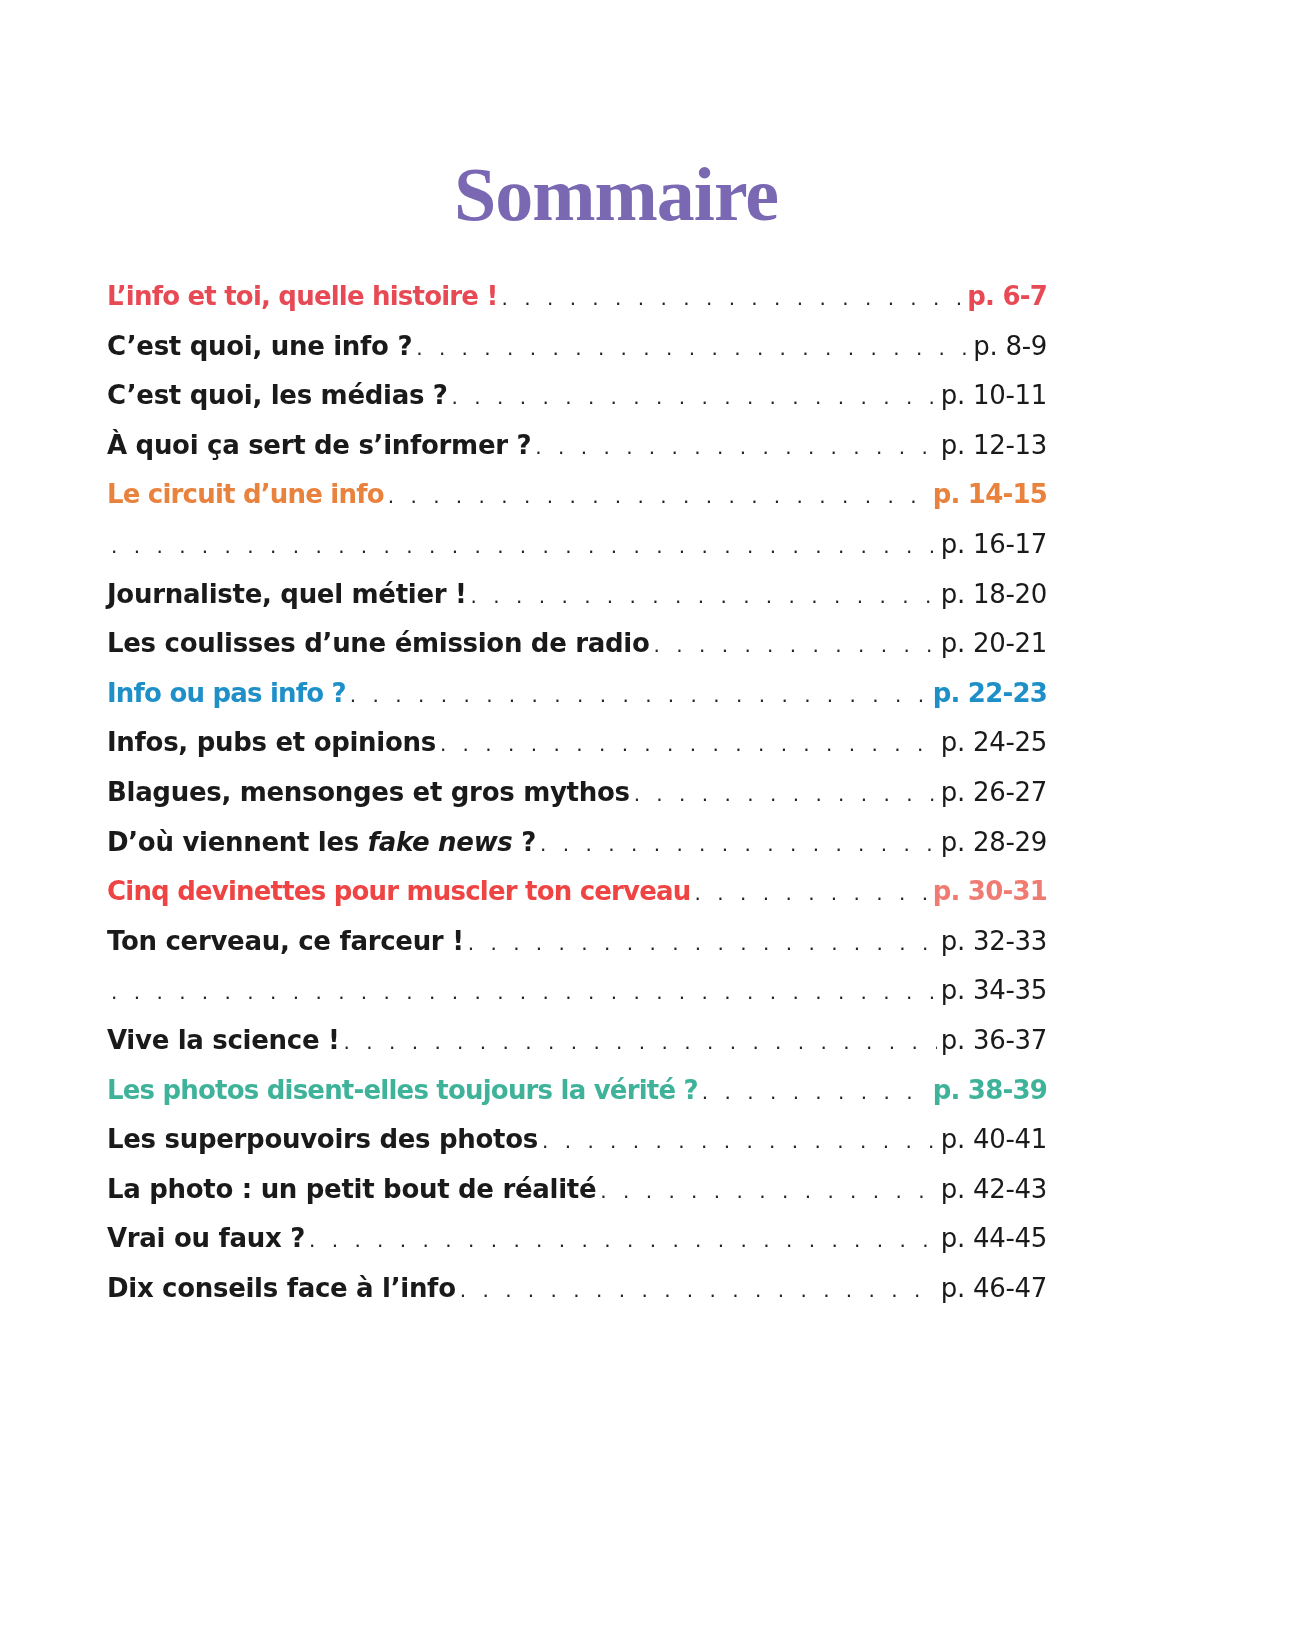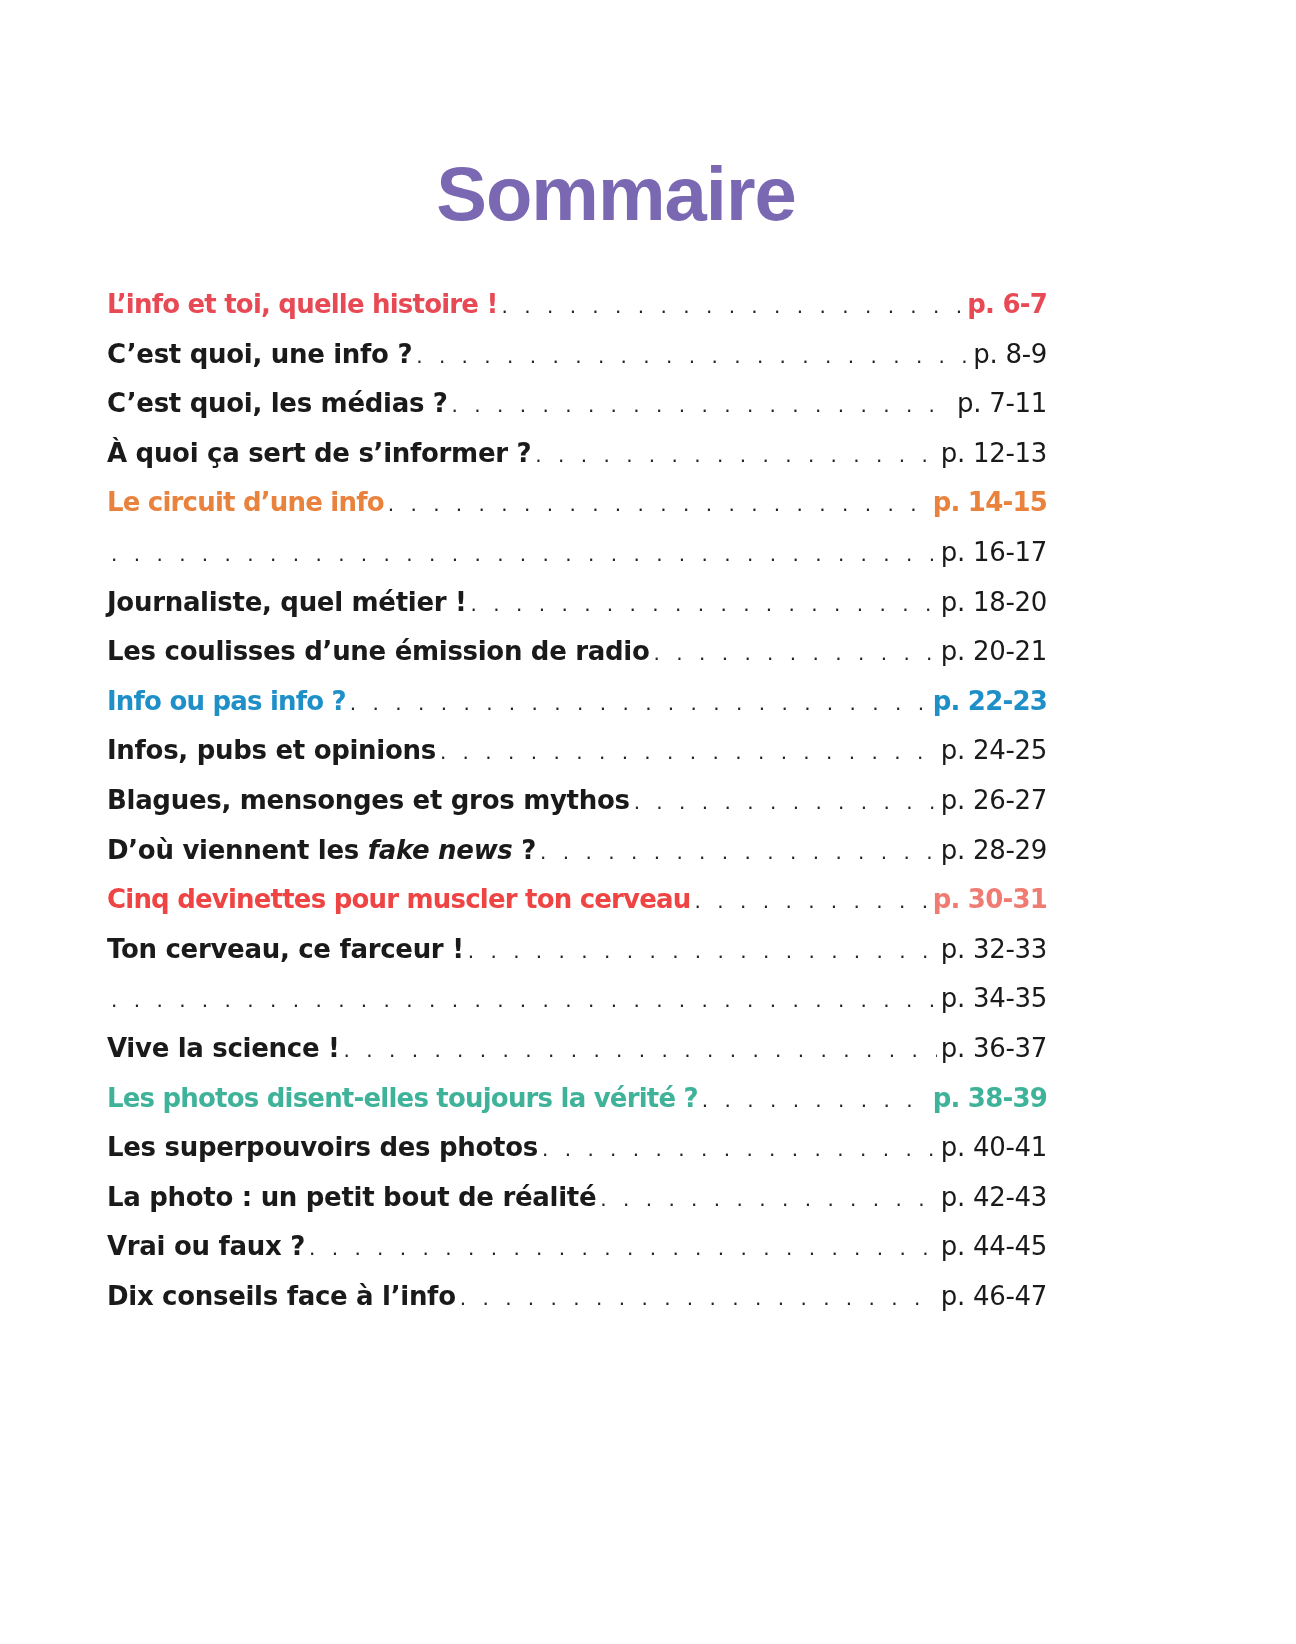--- a/index.html
+++ b/index.html
@@ -14,29 +14,29 @@
       overflow: hidden;
       font-family: "DejaVu Sans", sans-serif;
       color: #1a1a1a;
     }
     .title {
       position: absolute;
       top: 88px;
       left: 0;
       width: 1232px;
       text-align: center;
-      font-family: Liberation Sans, sans-serif;
+      font-family: Liberation Serif, serif;
       font-weight: bold;
       font-size: 76px;
       letter-spacing: -1px;
       line-height: 110px;
     }
     .toc {
       position: absolute;
-      top: 280px;
+      top: 272px;
       left: 107px;
       width: 940px;
     }
     .row {
       display: flex;
       align-items: baseline;
       height: 49.6px;
       line-height: 49.6px;
       font-size: 26px;
       white-space: nowrap;
@@ -88,21 +88,21 @@
 
   <div class="row">
     <span class="label">C’est quoi, une info ?</span>
     <span class="leader"></span>
     <span class="page">p. 8-9</span>
   </div>
 
   <div class="row">
     <span class="label">C’est quoi, les médias ?</span>
     <span class="leader"></span>
-    <span class="page">p. 7-11</span>
+    <span class="page">p. 10-11</span>
   </div>
 
   <div class="row">
     <span class="label">À quoi ça sert de s’informer ?</span>
     <span class="leader"></span>
     <span class="page">p. 12-13</span>
   </div>
 
   <div class="row section">
     <span class="label" style="color: rgb(232, 130, 60);">Le circuit d’une info</span>

